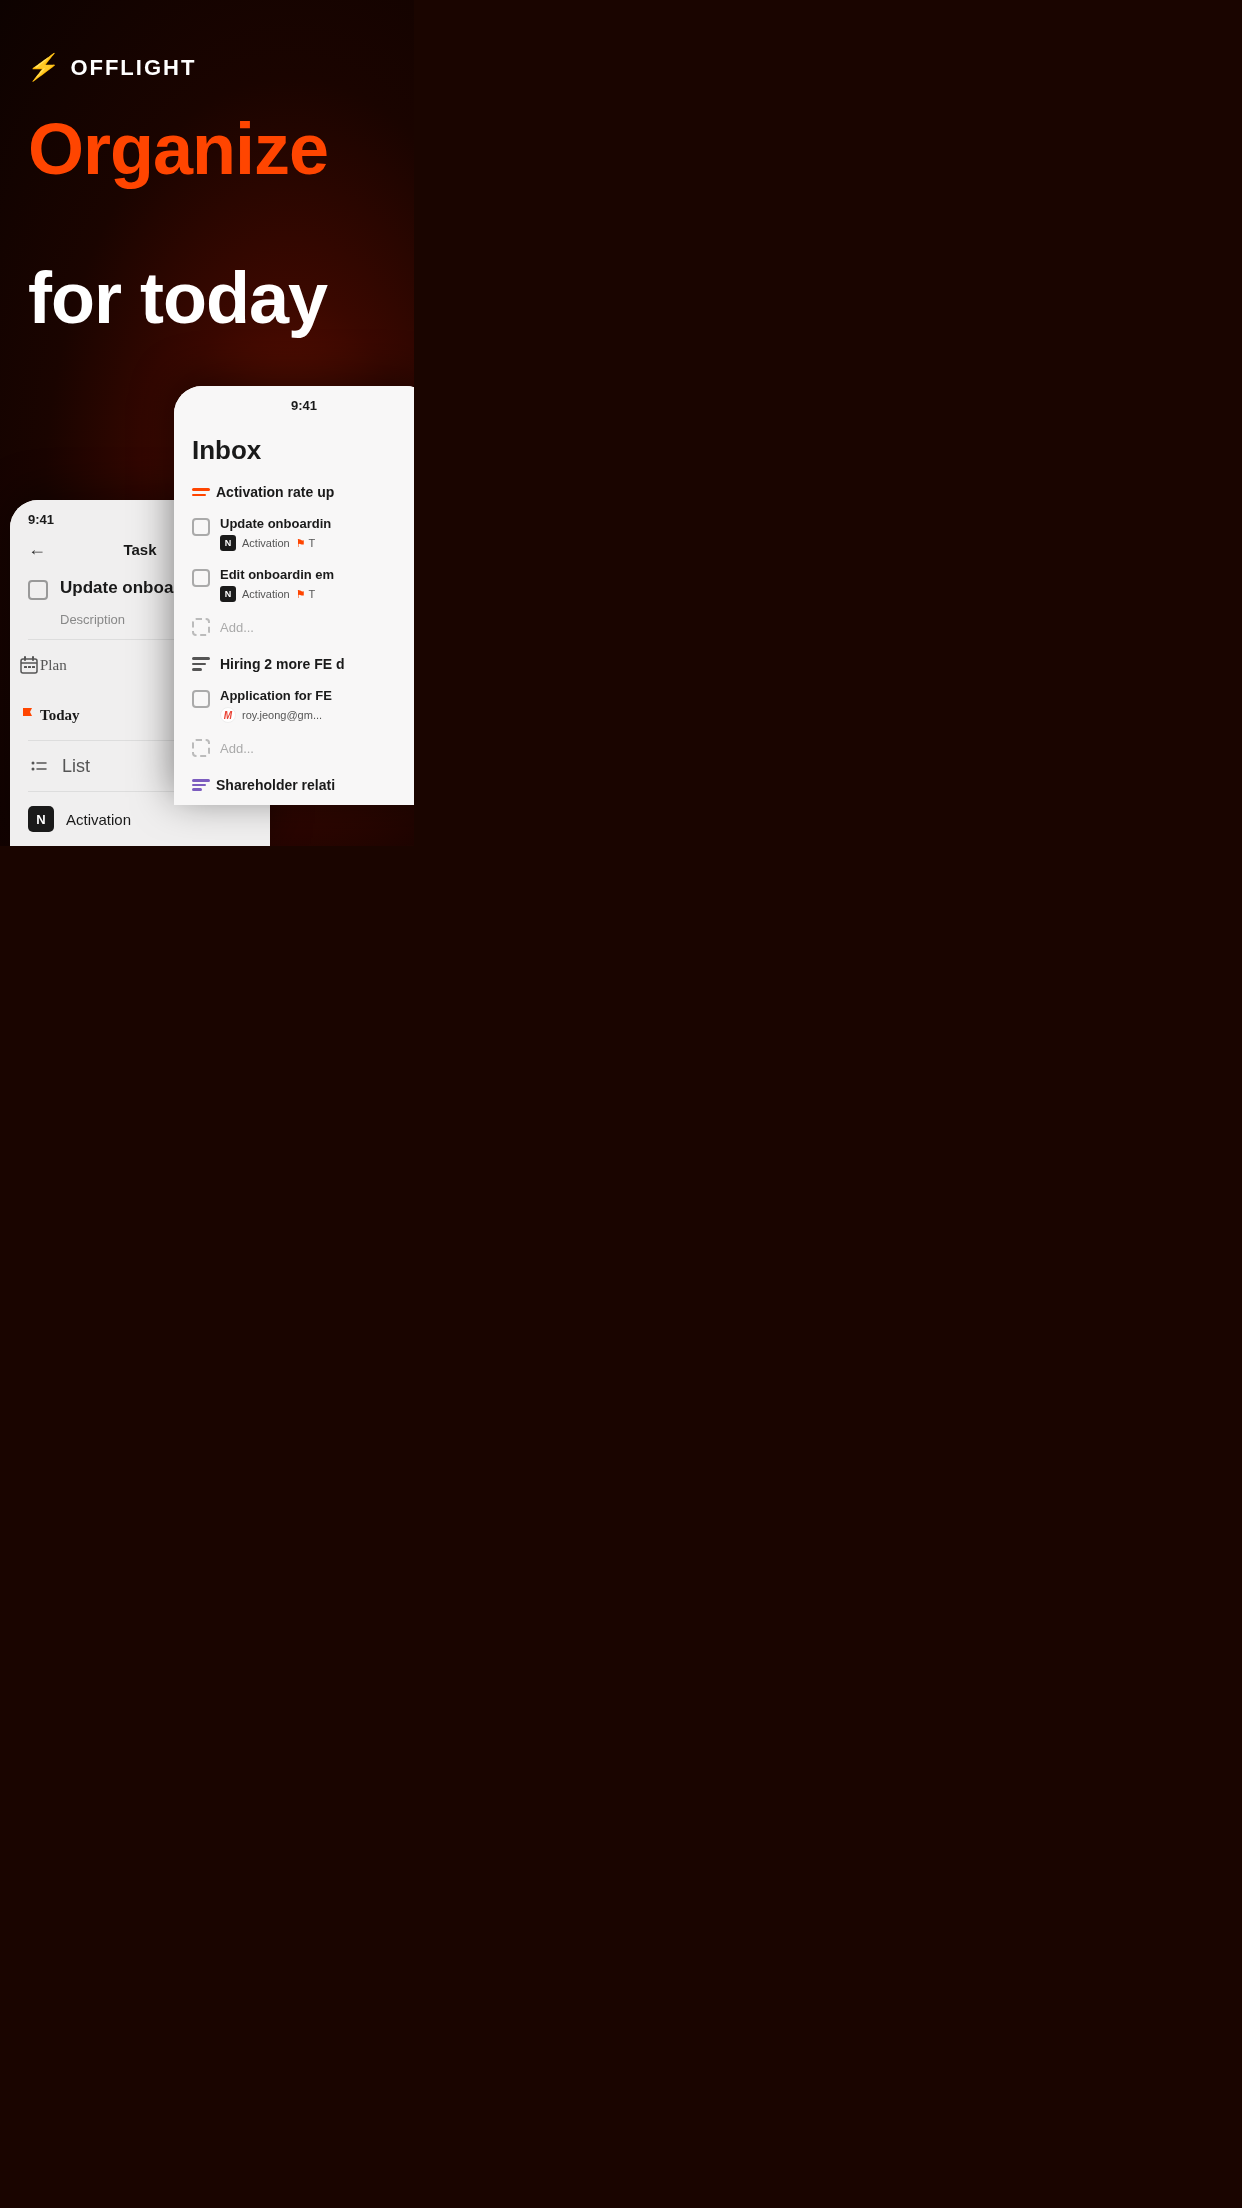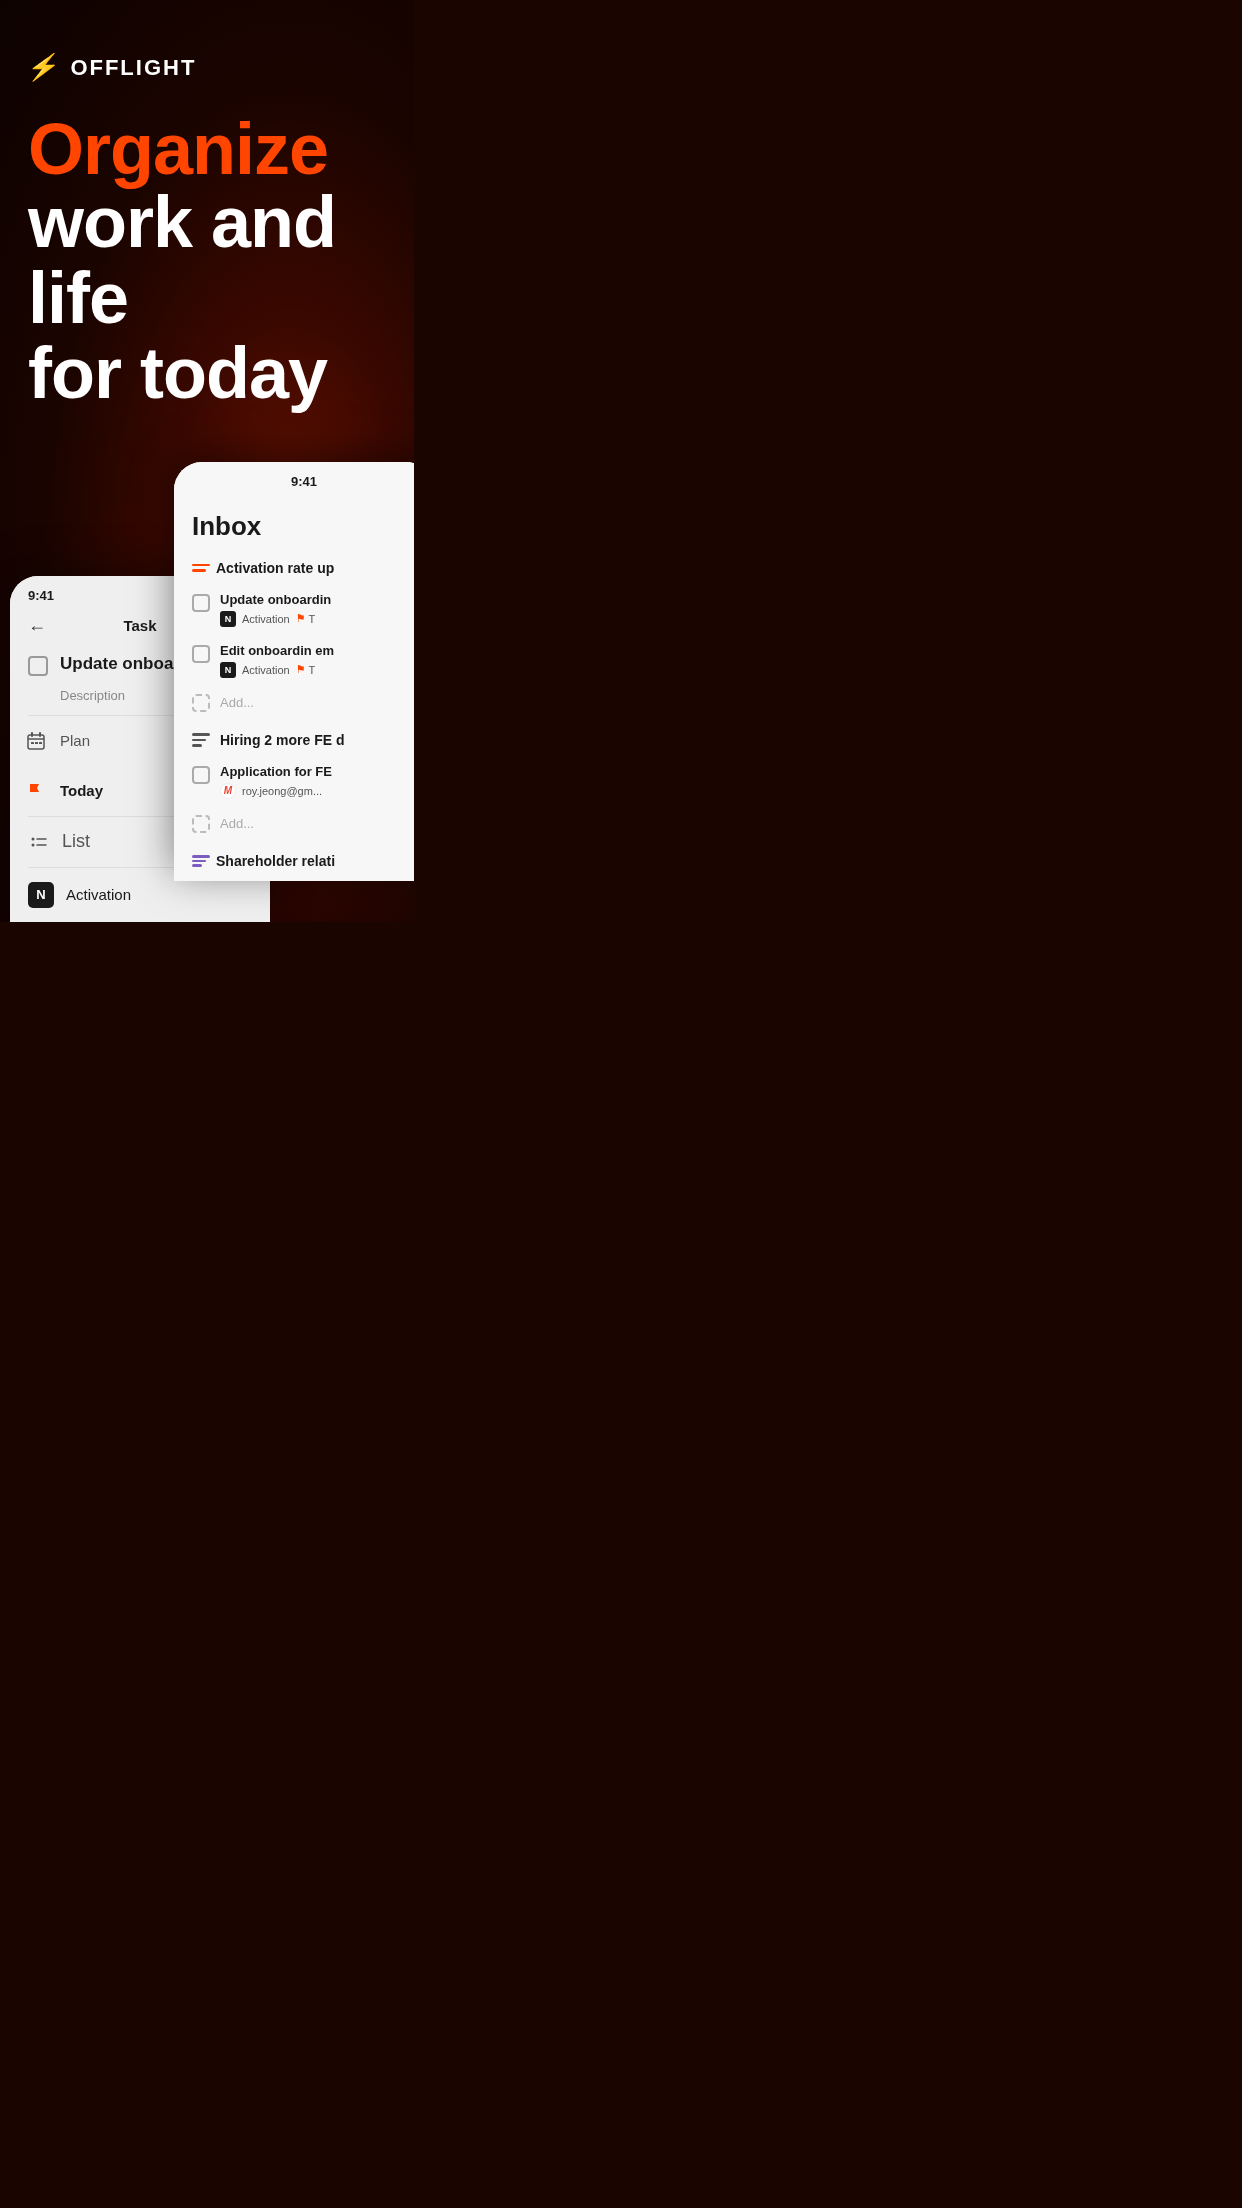--- a/index.html
+++ b/index.html
@@ -193,22 +193,23 @@
 
     .divider {
       height: 1px;
       background: #ddd;
       margin: 0 18px;
     }
 
     .task-meta-item {
       display: flex;
       align-items: center;
-      gap: 13px;
-      padding: 14px 15px;
+      gap: 0;
+      padding: 14px 8px;
+      font-family: Liberation Serif, serif;
     }
 
     .meta-icon {
       width: 22px;
       height: 22px;
       display: flex;
       align-items: center;
       justify-content: center;
       font-size: 16px;
       color: #555;
@@ -504,21 +505,21 @@
 <div class="bg-gradient"></div>
 
 <div class="header">
   <span class="logo-icon">⚡</span>
   <span class="logo-text">OFFLIGHT</span>
 </div>
 
 <div class="hero">
   <div class="hero-organize">Organize</div>
   <div class="hero-subtitle">
-    <span>work and life</span><br>
+    <br>
     <span>for today</span>
   </div>
 </div>
 
 <div class="phones-container">
 
   <div class="phone-left">
 
     <div class="status-bar">
       <span class="status-time">9:41</span>

